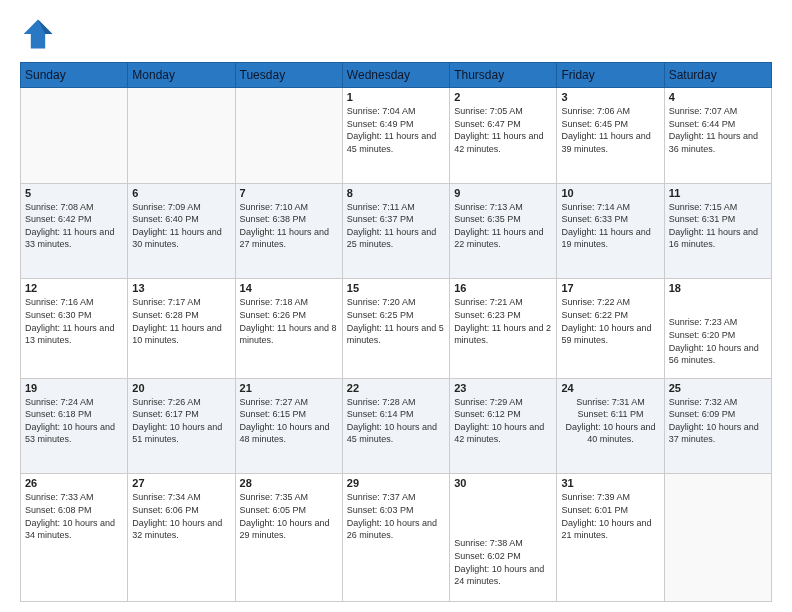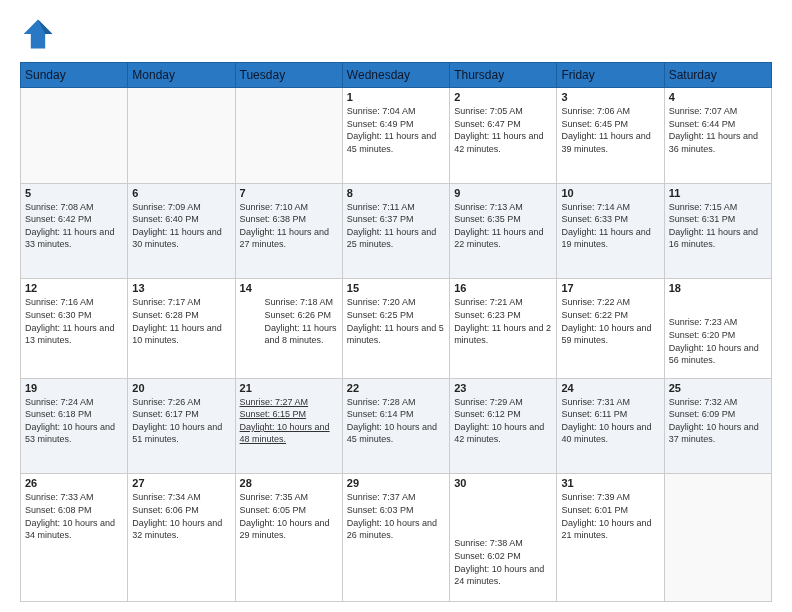--- a/index.html
+++ b/index.html
@@ -219,21 +219,21 @@
 Daylight: 11 hours and 13 minutes.</div>
           </td>
           <td>
             <span class="day-number">13</span>
             <div class="day-info" style="white-space: pre-line;">Sunrise: 7:17 AM
 Sunset: 6:28 PM
 Daylight: 11 hours and 10 minutes.</div>
           </td>
           <td>
             <span class="day-number">14</span>
-            <div class="day-info" style="white-space: pre-line; margin-left: 25px;">Sunrise: 7:18 AM
+            <div class="day-info" style="white-space: pre-line;">Sunrise: 7:18 AM
 Sunset: 6:26 PM
 Daylight: 11 hours and 8 minutes.</div>
           </td>
           <td>
             <span class="day-number">15</span>
             <div class="day-info" style="white-space: pre-line;">Sunrise: 7:20 AM
 Sunset: 6:25 PM
 Daylight: 11 hours and 5 minutes.</div>
           </td>
           <td>
@@ -263,39 +263,39 @@
 Daylight: 10 hours and 53 minutes.</div>
           </td>
           <td>
             <span class="day-number">20</span>
             <div class="day-info" style="white-space: pre-line;">Sunrise: 7:26 AM
 Sunset: 6:17 PM
 Daylight: 10 hours and 51 minutes.</div>
           </td>
           <td>
             <span class="day-number">21</span>
-            <div class="day-info" style="white-space: pre-line; text-decoration: underline;">Sunrise: 7:27 AM
+            <div class="day-info" style="white-space: pre-line;">Sunrise: 7:27 AM
 Sunset: 6:15 PM
 Daylight: 10 hours and 48 minutes.</div>
           </td>
           <td>
             <span class="day-number">22</span>
             <div class="day-info" style="white-space: pre-line;">Sunrise: 7:28 AM
 Sunset: 6:14 PM
 Daylight: 10 hours and 45 minutes.</div>
           </td>
           <td>
             <span class="day-number">23</span>
             <div class="day-info" style="white-space: pre-line;">Sunrise: 7:29 AM
 Sunset: 6:12 PM
 Daylight: 10 hours and 42 minutes.</div>
           </td>
           <td>
             <span class="day-number">24</span>
-            <div class="day-info" style="white-space: pre-line;">Sunrise: 7:31 AM
+            <div class="day-info" style="white-space: pre-line; text-align: center;">Sunrise: 7:31 AM
 Sunset: 6:11 PM
 Daylight: 10 hours and 40 minutes.</div>
           </td>
           <td>
             <span class="day-number">25</span>
             <div class="day-info" style="white-space: pre-line;">Sunrise: 7:32 AM
 Sunset: 6:09 PM
 Daylight: 10 hours and 37 minutes.</div>
           </td>
         </tr>

